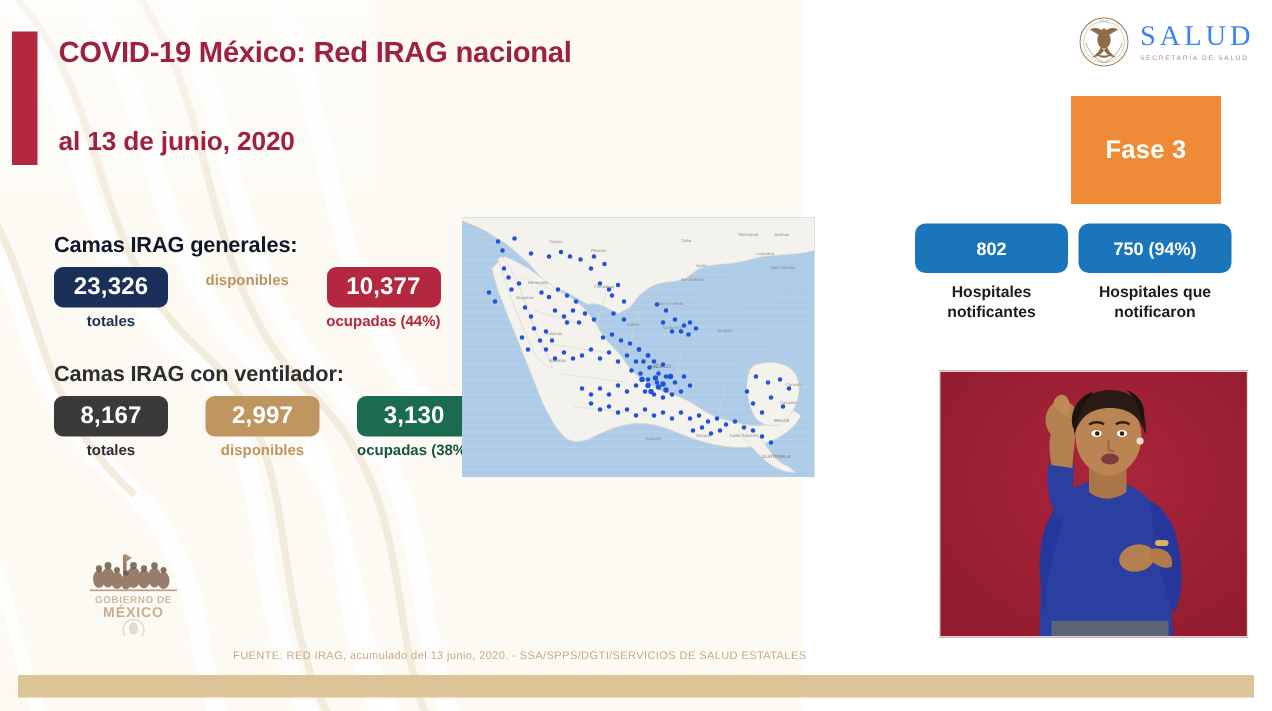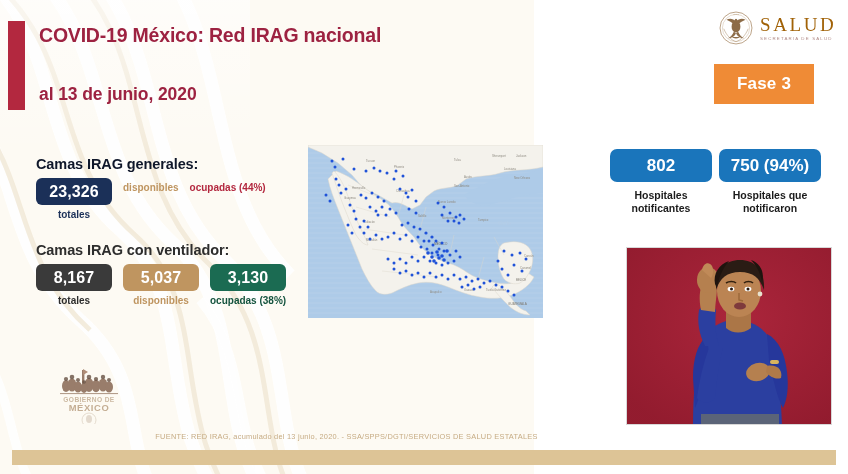--- a/index.html
+++ b/index.html
@@ -44,64 +44,64 @@
 
   
   .salud-logo {
     position:absolute; left:719px; top:11px;
     display:flex; align-items:center; gap:7px;
   }
   .salud-eagle { width:34px; height:34px; flex:0 0 auto; }
   .salud-text { line-height:1; }
   .salud-word {
     font-family:"Liberation Serif", serif;
-    font-size:19px; color:#a16207; letter-spacing:2.6px;
+    font-size:19px; color:#3b82f6; letter-spacing:2.6px;
     font-weight:normal;
   }
   .salud-sub {
     font-family:"Liberation Sans", sans-serif;
     font-size:4.4px; color:#b08a86; letter-spacing:1.15px;
     margin-top:3px;
   }
 
   
   .fase-box {
-    position:absolute; left:714px; top:64px; width:100px; height:40px;
+    position:absolute; left:714px; top:64px; width:100px; height:72px;
     background:#ef8b36; display:flex; align-items:center; justify-content:center;
   }
   .fase-box span { color:#ffffff; font-size:17px; font-weight:bold; letter-spacing:.2px; }
 
   
   .hosp-wrap { position:absolute; left:610px; top:149px; display:flex; gap:7px; }
   .hosp-col { width:102px; text-align:center; }
   .hosp-badge {
     height:33px; border-radius:7px; background:#1a75bb;
     display:flex; align-items:center; justify-content:center;
-    color:#fff; font-size:17px; font-weight:bold;
+    color:#fff; font-size:12px; font-weight:bold;
   }
   .hosp-label {
     margin-top:7px; font-size:10.5px; font-weight:bold; color:#1b1b1b;
     line-height:1.28;
   }
 
   
   .video-frame {
     position:absolute; left:626px; top:247px; width:206px; height:178px;
     background:#a01e32; border:1px solid #d8d8d8; overflow:hidden;
   }
 
   
   .stat-group { position:absolute; }
   .stat-group.g1 { left:36px; top:156px; }
   .stat-group.g2 { left:36px; top:242px; }
   .stat-heading {
     font-size:14.5px; font-weight:bold; color:#0f172a; margin-bottom:6px;
     letter-spacing:-.1px; white-space:nowrap;
   }
-  .stat-row { display:flex; align-items:flex-start; gap:11px; }
+  .stat-row { display:flex; align-items:flex-start; gap:25px; }
   .stat-item { text-align:center; }
   .stat-badge {
     height:27px; border-radius:6px; min-width:76px; padding:0 11px;
     display:flex; align-items:center; justify-content:center;
     color:#ffffff; font-size:16px; font-weight:bold; letter-spacing:.1px;
   }
   .stat-sub {
     margin-top:4px; font-size:10px; font-weight:bold; line-height:1.15;
     white-space:nowrap;
   }
@@ -261,34 +261,35 @@
     <div class="stat-heading">Camas IRAG generales:</div>
     <div class="stat-row">
       <div class="stat-item">
         <div class="stat-badge" style="background:#1b3058">23,326</div>
         <div class="stat-sub" style="color:#1b3058">totales</div>
       </div>
       <div class="stat-item">
         <div class="stat-sub" style="color:#bf9560">disponibles</div>
       </div>
       <div class="stat-item">
+        <div class="stat-badge" style="background:#b3283f">10,377</div>
         <div class="stat-sub" style="color:#b3283f">ocupadas (44%)</div>
       </div>
     </div>
   </div>
 
   <div class="stat-group g2">
     <div class="stat-heading" style="color:#2d2d2d">Camas IRAG con ventilador:</div>
     <div class="stat-row">
       <div class="stat-item">
         <div class="stat-badge" style="background:#3a3a3a">8,167</div>
         <div class="stat-sub" style="color:#2d2d2d">totales</div>
       </div>
       <div class="stat-item">
-        <div class="stat-badge" style="background:#bf9560">5,037</div>
+        <div class="stat-badge" style="background:#bf9560">2,997</div>
         <div class="stat-sub" style="color:#bf9560">disponibles</div>
       </div>
       <div class="stat-item">
         <div class="stat-badge" style="background:#1b6b52">3,130</div>
         <div class="stat-sub" style="color:#15543f">ocupadas (38%)</div>
       </div>
     </div>
   </div>
 
   <div class="map-box">

